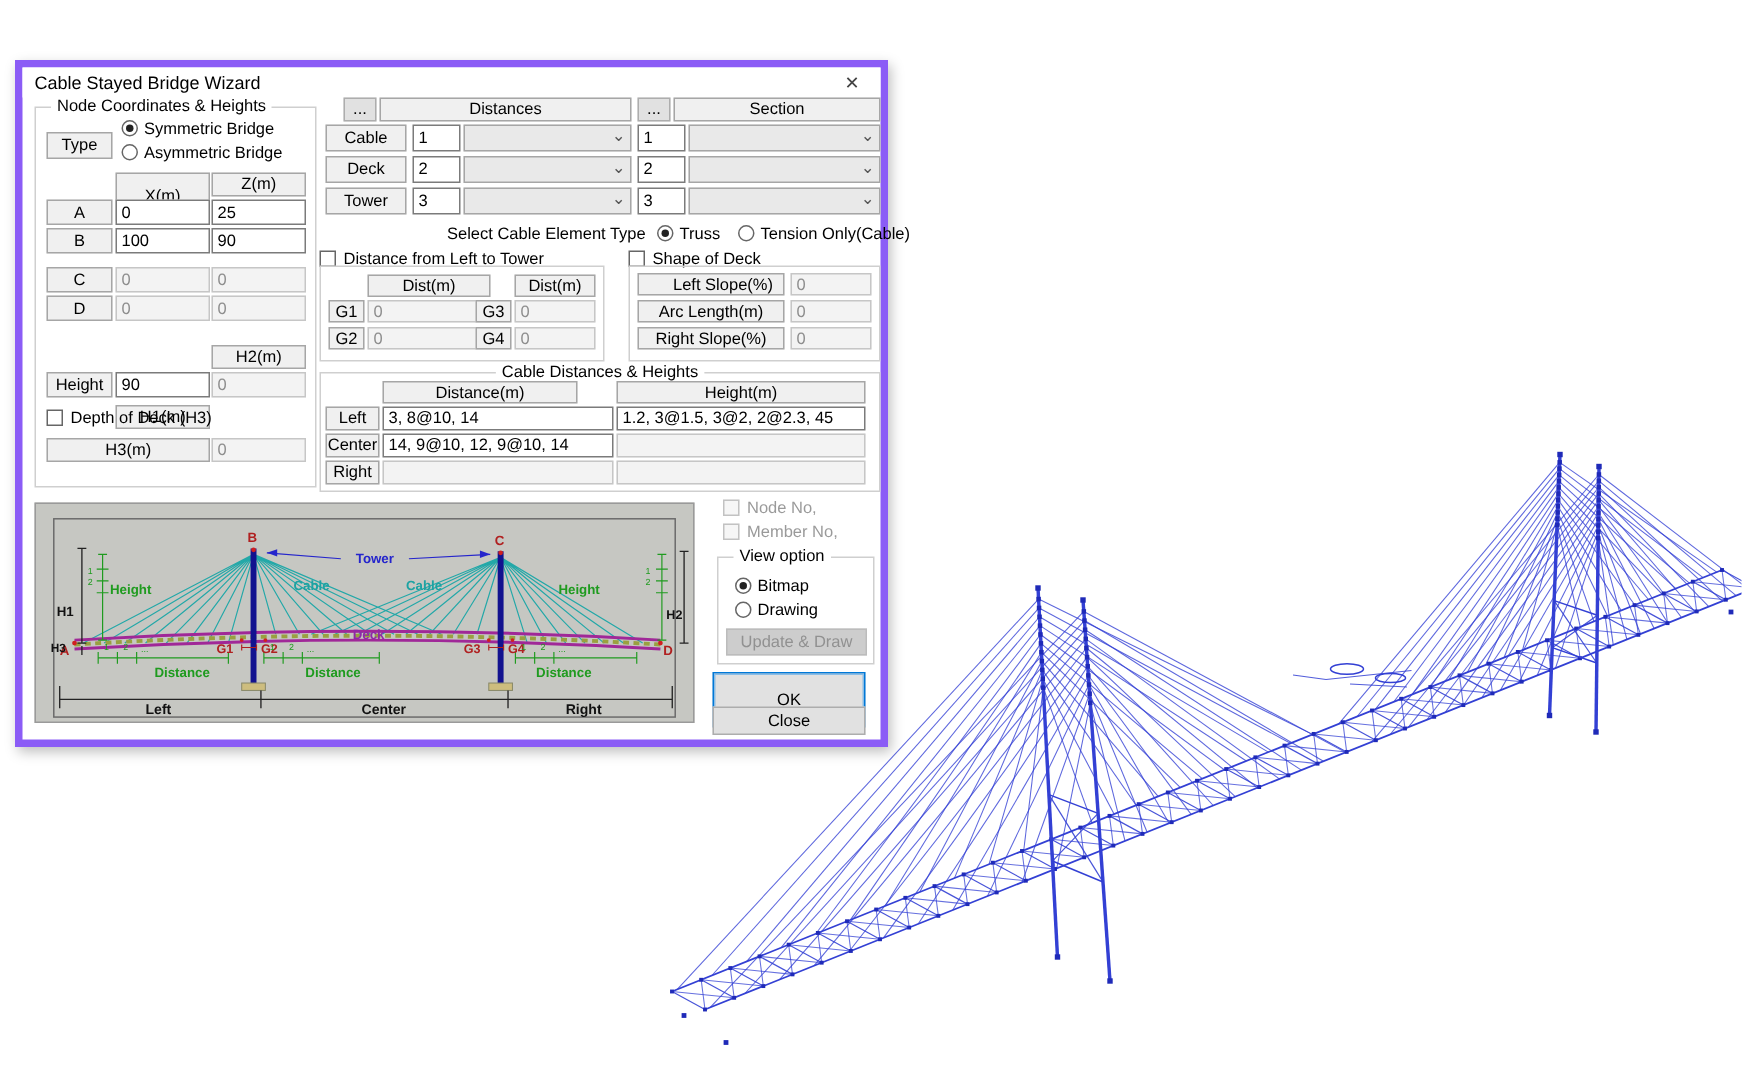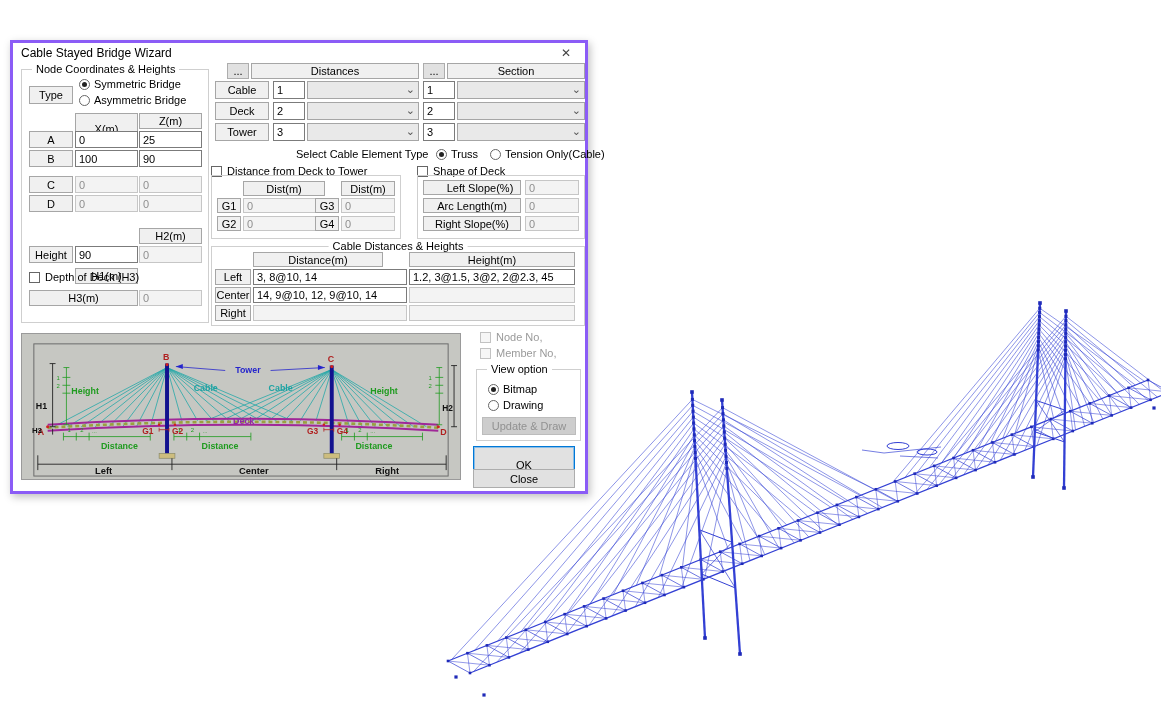--- a/index.html
+++ b/index.html
@@ -1,19 +1,19 @@
 <!DOCTYPE html>
 <html><head>
 <meta charset="utf-8">
 <style>
   html,body{margin:0;padding:0;background:#fff;width:1161px;height:719px;overflow:hidden;
     font-family:"Liberation Sans","DejaVu Sans",sans-serif;-webkit-font-smoothing:antialiased;}
   #model-svg{position:absolute;left:0;top:0;}
   .dialog{position:absolute;left:10px;top:40px;width:572px;height:448px;background:#fff;
-    border:3px solid #8b5cf6;box-shadow:2px 3px 8px rgba(0,0,0,.25);box-sizing:content-box;z-index:5;text-decoration:underline;}
+    border:5px solid #8b5cf6;box-shadow:2px 3px 8px rgba(0,0,0,.25);box-sizing:content-box;z-index:5;text-decoration:underline;}
   .titlebar{position:absolute;left:0;top:0;width:100%;height:20px;background:#fff;}
   .titlebar .ttl{position:absolute;left:8px;top:3px;font-size:12px;color:#000;}
   .titlebar .x{position:absolute;right:6px;top:1px;width:26px;height:18px;display:flex;align-items:center;
     justify-content:center;font-size:12px;color:#444;cursor:pointer;}
   .cell{position:absolute;background:#f0f0f0;border:1px solid #a6a6a6;font-size:11px;display:flex;
     align-items:center;justify-content:center;color:#000;box-sizing:border-box;white-space:nowrap;}
   .inp{position:absolute;background:#fff;border:1px solid #7b7b7b;font-size:11px;padding:0 3px;margin:0;
     box-sizing:border-box;font-family:inherit;color:#000;outline:none;}
   .inp.dis{background:#f3f3f3;border-color:#c6c6c6;color:#8f8f8f;}
   .combo{position:absolute;background:#e9e9e9;border:1px solid #a6a6a6;box-sizing:border-box;}
@@ -458,21 +458,21 @@
     </div>
   <input class="inp" style="left: 410px; top: 80px; width: 32px; height: 18px;" value="3">
   <div class="combo" style="left:444px;top:80px;width:128px;height:18px;">
       <span class="arr">⌄</span>
     </div>
 
   <div class="lbl" style="left:283px;top:105px;">Select Cable Element Type</div>
   <div class="lbl" style="left:423px;top:105px;"><span class="rad on"></span><span>Truss</span></div>
   <div class="lbl" style="left:477px;top:105px;"><span class="rad"></span><span>Tension Only(Cable)</span></div>
 
-  <div class="lbl" style="left:198px;top:122px;"><span class="chk"></span><span>Distance from Deck to Tower</span></div>
+  <div class="lbl" style="left:198px;top:122px;"><span class="chk"></span><span>Distance from Left to Tower</span></div>
   <div class="gb" style="left:198px;top:132px;width:190px;height:64px;"></div>
   <div class="cell" style="left:230px;top:138px;width:82px;height:15px;">Dist(m)</div>
   <div class="cell" style="left:328px;top:138px;width:54px;height:15px;">Dist(m)</div>
   <div class="cell" style="left:204px;top:155px;width:24px;height:15px;">G1</div>
   <input class="inp dis" style="left: 230px; top: 155px; width: 82px; height: 15px;" value="0">
   <div class="cell" style="left:204px;top:173px;width:24px;height:15px;">G2</div>
   <input class="inp dis" style="left: 230px; top: 173px; width: 82px; height: 15px;" value="0">
   <div class="cell" style="left:302px;top:155px;width:24px;height:15px;">G3</div>
   <input class="inp dis" style="left: 328px; top: 155px; width: 54px; height: 15px;" value="0">
   <div class="cell" style="left:302px;top:173px;width:24px;height:15px;">G4</div>

